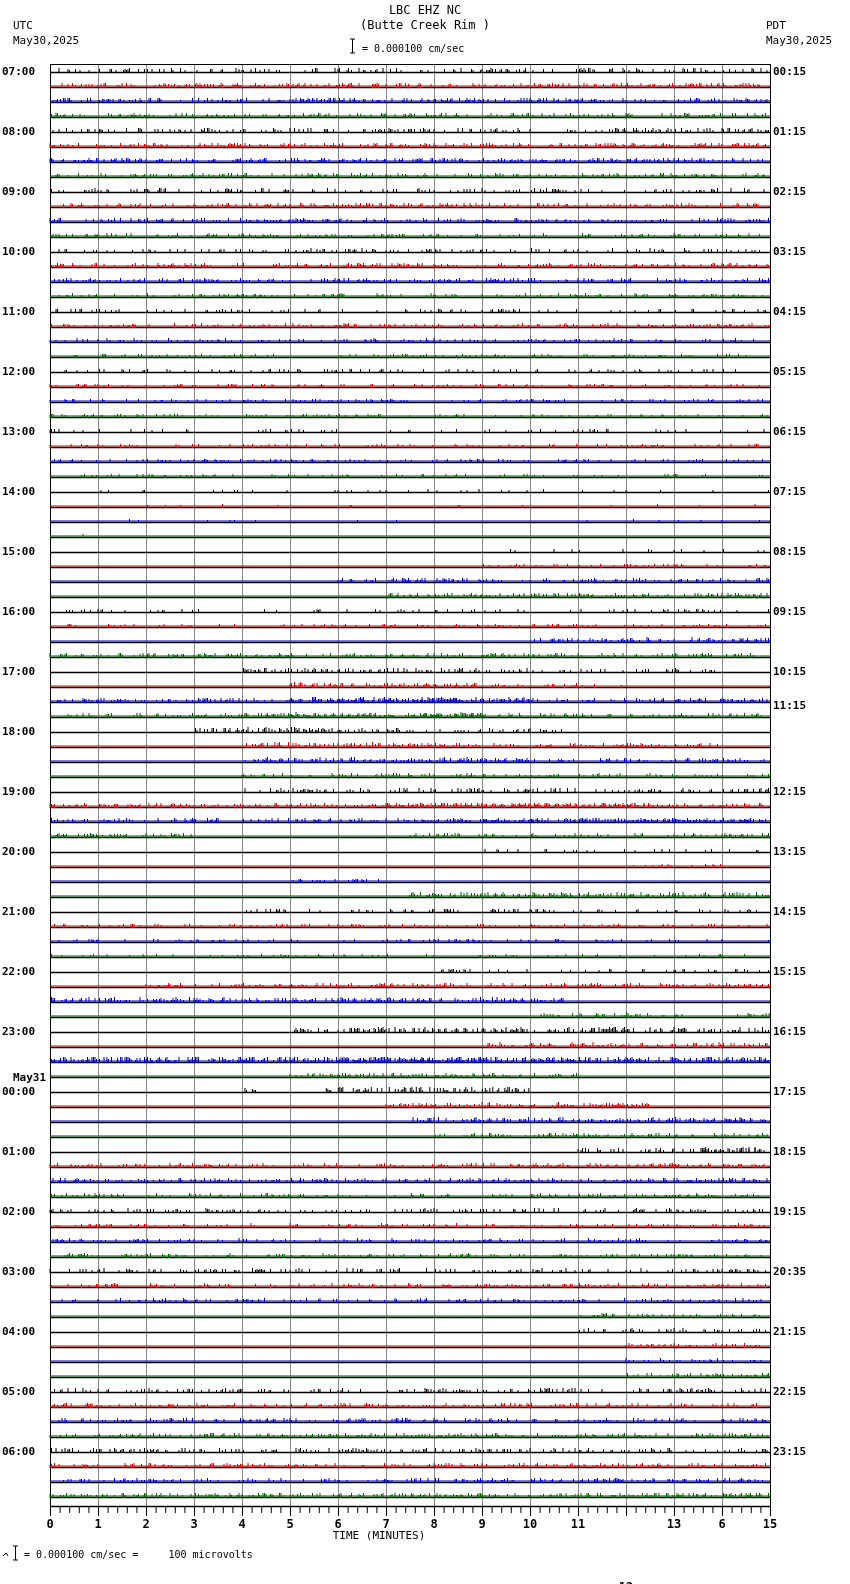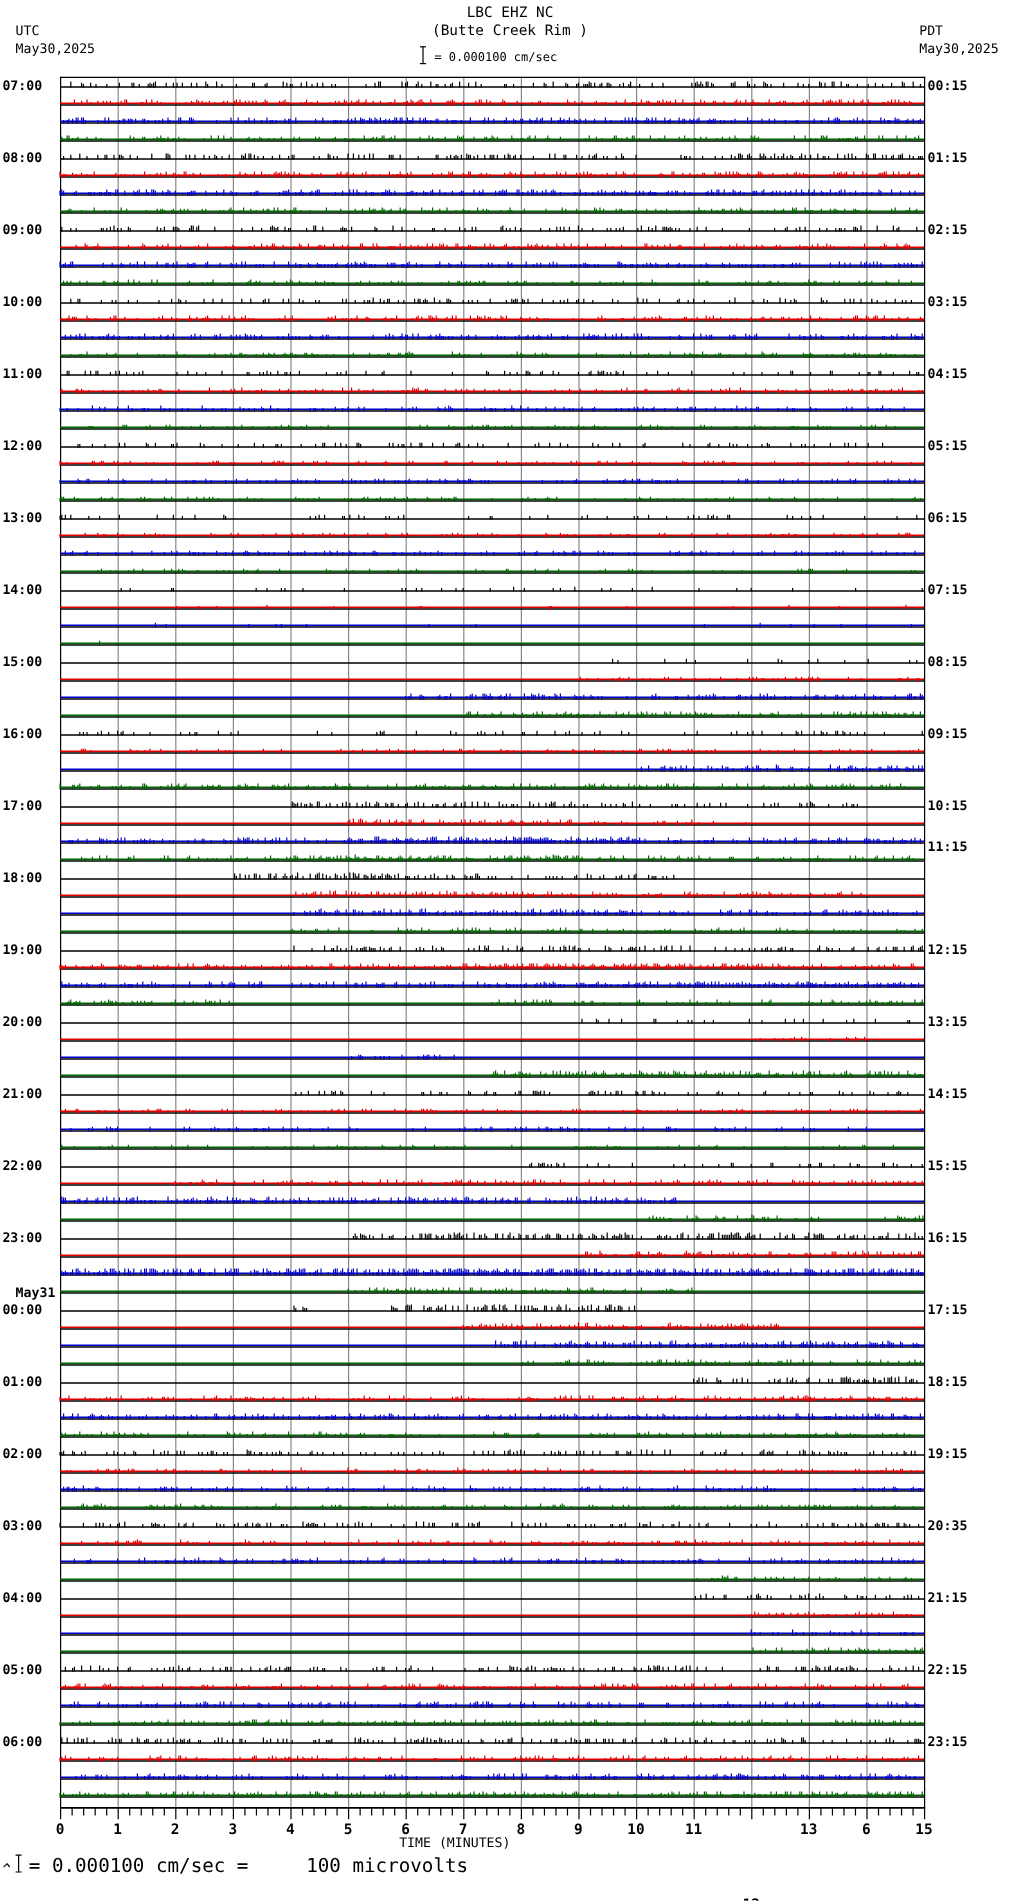--- a/index.html
+++ b/index.html
@@ -6,21 +6,21 @@
   body { width: 850px; height: 1584px; position: relative; overflow: hidden;
          font-family: "DejaVu Sans Mono", "Liberation Mono", monospace; color: #000; }
   .txt { position: absolute; font-size: 11px; line-height: 12px; white-space: pre; }
   #title { left: 0; width: 850px; top: 4px; text-align: center; font-size: 12px; }
   #subtitle { left: 0; width: 850px; top: 19px; text-align: center; font-size: 12px; }
   #utc-label { left: 13px; top: 20px; }
   #utc-date { left: 13px; top: 35px; }
   #pdt-label { left: 766px; top: 20px; }
   #pdt-date { left: 766px; top: 35px; }
   #scale-text { left: 362px; top: 43px; font-size: 10px; }
-  #footer-text { left: 24px; top: 1549px; font-size: 16px; }
+  #footer-text { left: 24px; top: 1549px; font-size: 10px; }
   #xlabel { left: 0; width: 758px; top: 1511px; text-align: center; font-size: 11px; }
   svg#plot { position: absolute; left: 0; top: 0; }
   .hr-left { position: absolute; left: 2px; width: 46px; text-align: left; font-size: 11px; font-weight: bold; }
   .hr-right { position: absolute; left: 773px; font-size: 11px; font-weight: bold; }
   .xtick-label { position: absolute; font-size: 12px; font-weight: bold; width: 20px; margin-left: -10px; text-align: center; top: 1497px; }
   .day-label { position: absolute; left: 13px; font-size: 11px; font-weight: bold; }
 </style>
 </head>
 <body>
 

